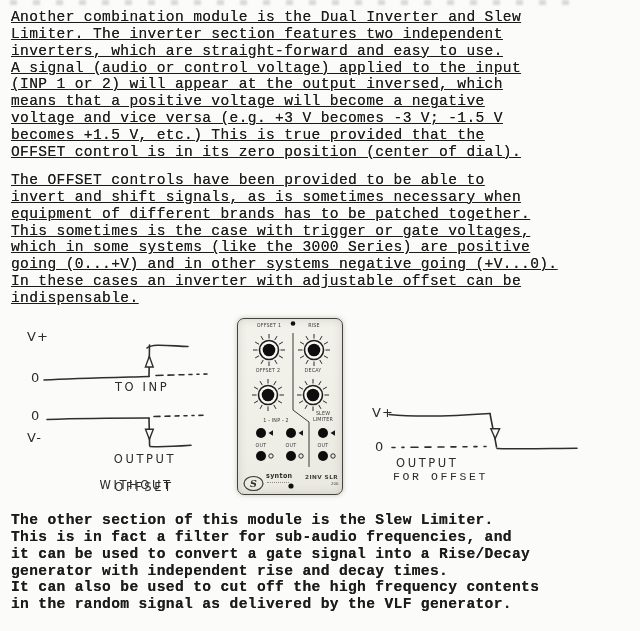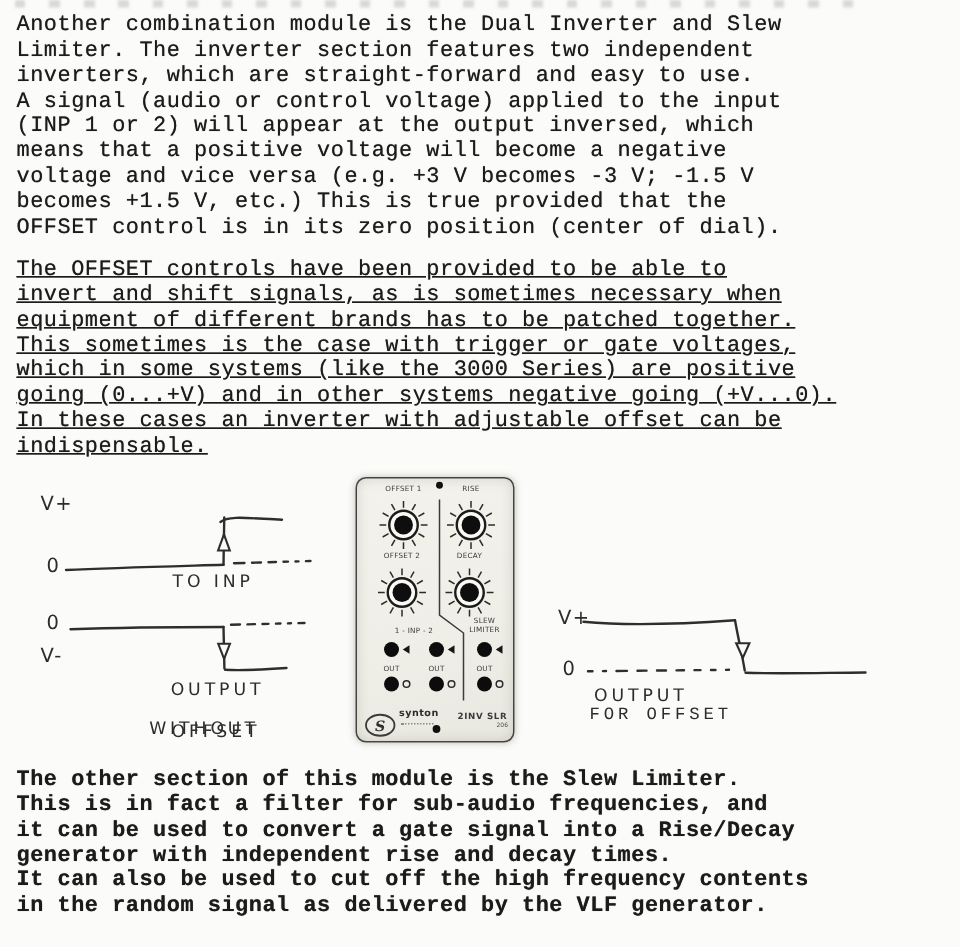--- a/index.html
+++ b/index.html
@@ -14,21 +14,21 @@
     background:repeating-linear-gradient(90deg,rgba(60,60,60,.18) 0 7px,rgba(0,0,0,0) 7px 23px);
     filter:blur(1.2px);
   }
   .para{
     position:absolute;left:11px;
     white-space:pre;
     font-size:14.6px;line-height:16.85px;letter-spacing:0.35px;
     color:#1b1b1b;
     text-shadow:0 0 .45px rgba(20,20,20,.75);
   }
-  .p1{top:9px;}
+  .p1{top:9px;text-decoration:underline;}
   .p2{top:172px;text-decoration:underline;}
   .p3{top:512px;font-weight:bold;}
 
   .band{position:absolute;left:0;top:318px;width:640px;height:192px;}
   .band svg.diagrams{position:absolute;left:0;top:0;}
 
   .hand{
     position:absolute;
     font-family:"DejaVu Sans",sans-serif;
     color:#2c2c2c;font-weight:500;

